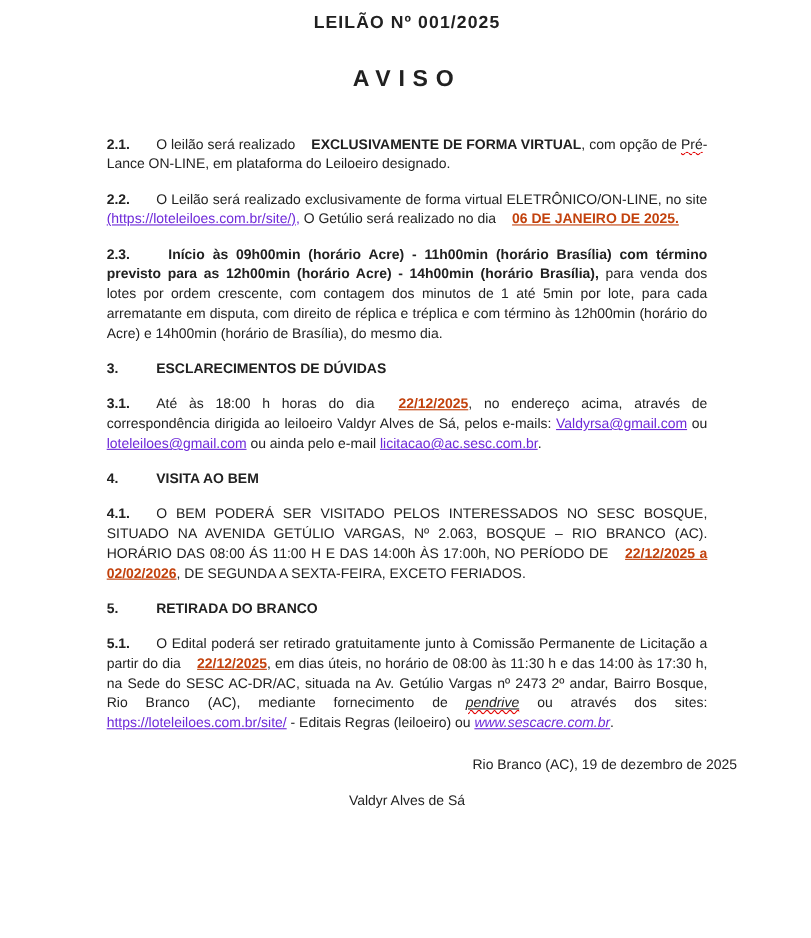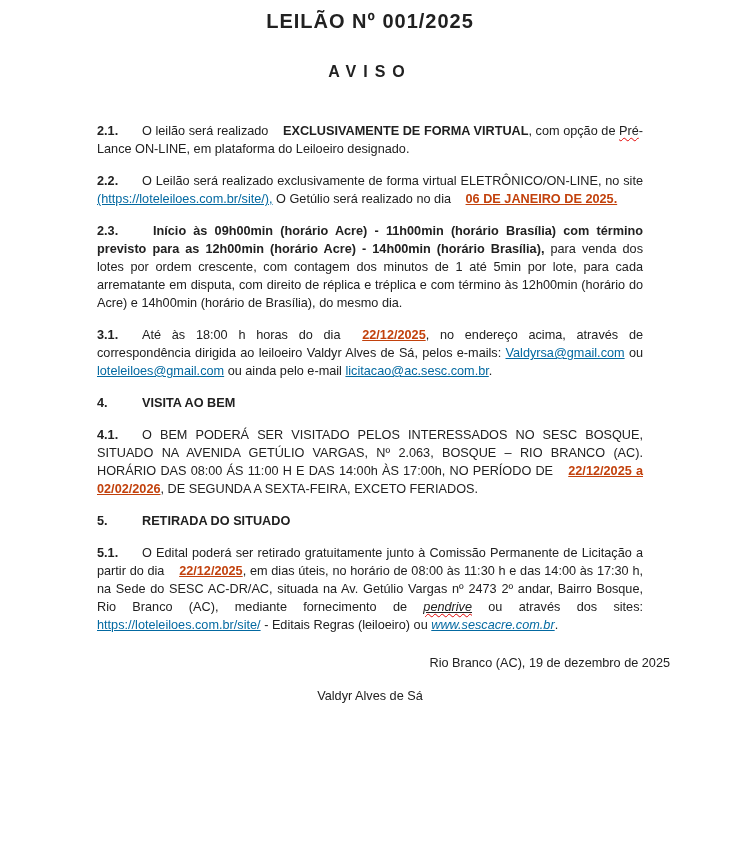--- a/index.html
+++ b/index.html
@@ -15,29 +15,29 @@
     line-height: 18px;
     color: #212121;
     overflow: hidden;
   }
   .content {
     padding: 8px 94px 0 97px;
   }
   .doc-title {
     text-align: center;
     font-weight: bold;
-    font-size: 20px;
+    font-size: 16px;
     line-height: 22px;
     letter-spacing: 1px;
     margin: 2px 0 0 0;
   }
   .doc-subtitle {
     text-align: center;
     font-weight: bold;
-    font-size: 16px;
+    font-size: 21px;
     line-height: 20px;
     letter-spacing: 7px;
     margin: 30px 0 40px 0;
   }
   .sec-heading {
     font-weight: bold;
     margin: 0 0 14px 0;
   }
   .para {
     text-align: justify;
@@ -46,21 +46,21 @@
   .pnum {
     display: inline-block;
     width: 45px;
     font-weight: bold;
   }
   .b { font-weight: bold; margin-left: 11px; }
   .i { font-style: italic; }
   .u { text-decoration: underline; }
   .red { color: #c2410c; }
   .lnk {
-    color: #0369a1;
+    color: #6d28d9;
     text-decoration: underline;
     cursor: pointer;
   }
   .spell {
     text-decoration: underline wavy #e30505;
     text-decoration-thickness: 1px;
     text-underline-offset: 2px;
   }
   .dateline {
     text-align: right;
@@ -84,33 +84,36 @@
   <div class="para">
     <span class="pnum">2.1.</span><span><span>O leilão será realizado </span><span class="b">EXCLUSIVAMENTE DE FORMA VIRTUAL</span><span>, com opção de </span><span><span class="spell">Pré</span></span><span>-Lance ON-LINE, em plataforma do Leiloeiro designado.</span></span>
   </div>
   <div class="para">
     <span class="pnum">2.2.</span><span><span>O Leilão será realizado exclusivamente de forma virtual ELETRÔNICO/ON-LINE, no site </span><a href="#" class="lnk">(https://loteleiloes.com.br/site/),</a><span> O Getúlio será realizado no dia </span><span class="b u red">06 DE JANEIRO DE 2025.</span></span>
   </div>
   <div class="para">
     <span class="pnum">2.3.</span><span><span class="b">Início às 09h00min (horário Acre) - 11h00min (horário Brasília) com término previsto para as 12h00min (horário Acre) - 14h00min (horário Brasília),</span><span> para venda dos lotes por ordem crescente, com contagem dos minutos de 1 até 5min por lote, para cada arrematante em disputa, com direito de réplica e tréplica e com término às 12h00min (horário do Acre) e 14h00min (horário de Brasília), do mesmo dia.</span></span>
   </div>
 
+  <div class="sec-heading">
+    <span class="pnum">3.</span><span>ESCLARECIMENTOS DE DÚVIDAS</span>
+  </div>
   <div class="para">
     <span class="pnum">3.1.</span><span><span>Até às 18:00 h horas do dia </span><span class="b u red">22/12/2025</span><span>, no endereço acima, através de correspondência dirigida ao leiloeiro Valdyr Alves de Sá, pelos e-mails: </span><a href="#" class="lnk">Valdyrsa@gmail.com</a><span> ou </span><a href="#" class="lnk">loteleiloes@gmail.com</a><span> ou ainda pelo e-mail </span><a href="#" class="lnk">licitacao@ac.sesc.com.br</a><span>.</span></span>
   </div>
 
   <div class="sec-heading">
     <span class="pnum">4.</span><span>VISITA AO BEM</span>
   </div>
   <div class="para">
     <span class="pnum">4.1.</span><span><span>O BEM PODERÁ SER VISITADO PELOS INTERESSADOS NO SESC BOSQUE, SITUADO NA AVENIDA GETÚLIO VARGAS, Nº 2.063, BOSQUE – RIO BRANCO (AC). HORÁRIO DAS 08:00 ÁS 11:00 H E DAS 14:00h ÀS 17:00h, NO PERÍODO DE </span><span class="b u red">22/12/2025 a 02/02/2026</span><span>, DE SEGUNDA A SEXTA-FEIRA, EXCETO FERIADOS.</span></span>
   </div>
 
   <div class="sec-heading">
-    <span class="pnum">5.</span><span>RETIRADA DO SITUADO</span>
+    <span class="pnum">5.</span><span>RETIRADA DO BRANCO</span>
   </div>
   <div class="para">
     <span class="pnum">5.1.</span><span><span>O Edital poderá ser retirado gratuitamente junto à Comissão Permanente de Licitação a partir do dia </span><span class="b u red">22/12/2025</span><span>, em dias úteis, no horário de 08:00 às 11:30 h e das 14:00 às 17:30 h, na Sede do SESC AC-DR/AC, situada na Av. Getúlio Vargas nº 2473 2º andar, Bairro Bosque, Rio Branco (AC), mediante fornecimento de </span><span class="i u"><span class="spell">pendrive</span></span><span> ou através dos sites: </span><a href="#" class="lnk">https://loteleiloes.com.br/site/</a><span> - Editais Regras (leiloeiro) ou </span><a href="#" class="lnk i">www.sescacre.com.br</a><span>.</span></span>
   </div>
 
   <div class="dateline">Rio Branco (AC), 19 de dezembro de 2025</div>
 
   <div class="signature">
     <div>Valdyr Alves de Sá</div>
 

